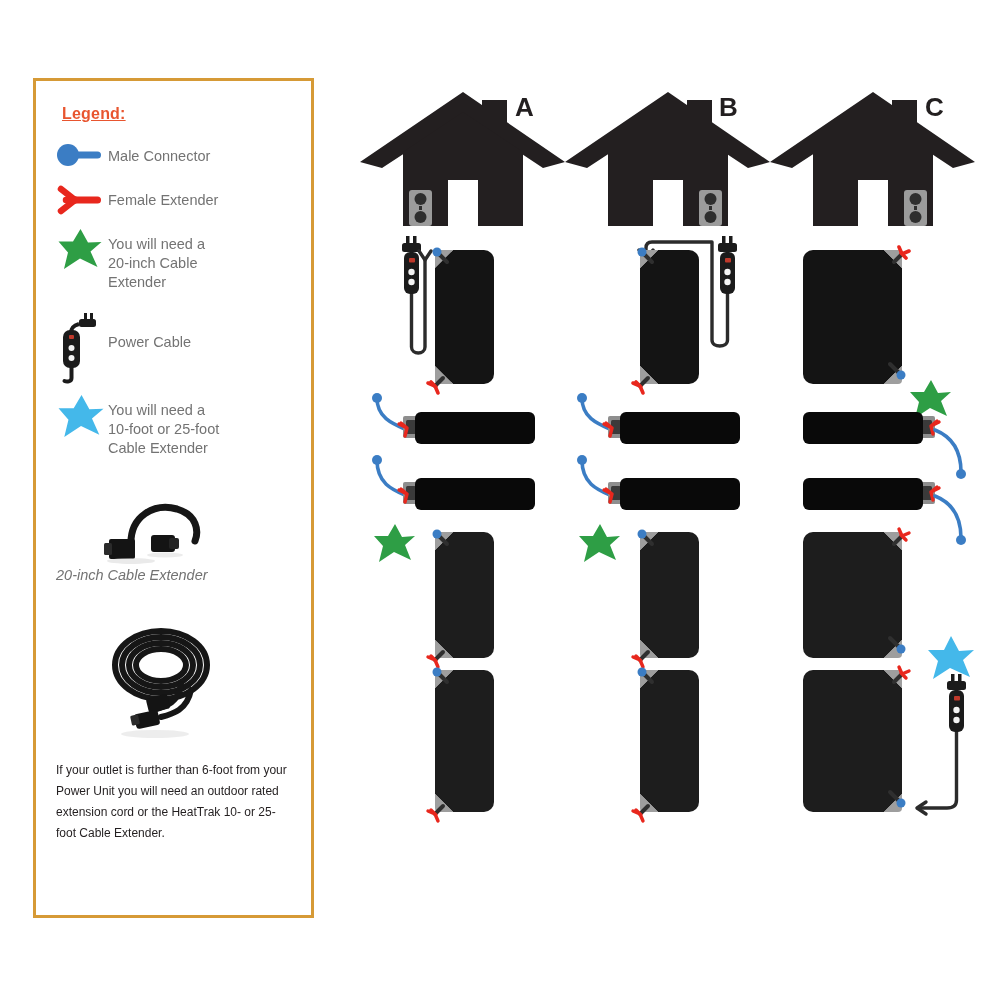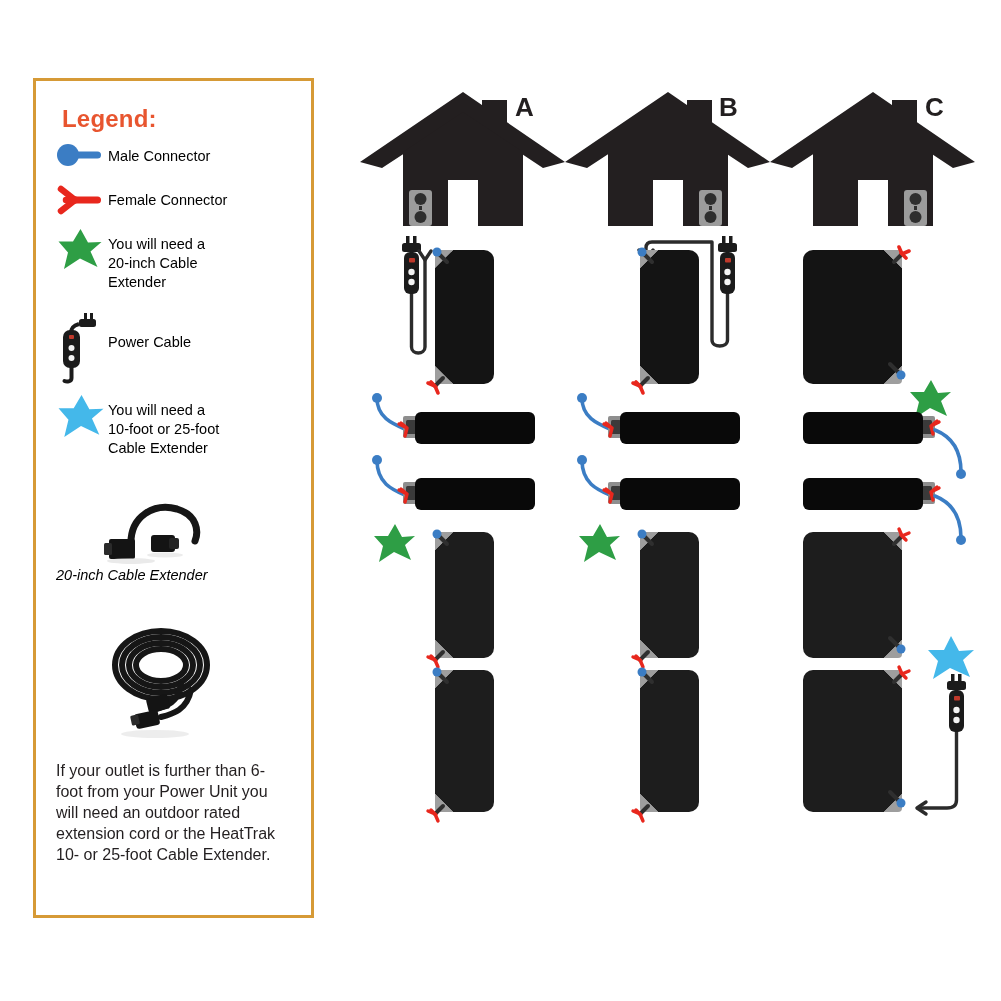--- a/index.html
+++ b/index.html
@@ -7,27 +7,27 @@
   body{width:1001px;height:1001px;position:relative;overflow:hidden;
        font-family:"Liberation Sans","DejaVu Sans",sans-serif;color:#231f20;}
   #stage{position:absolute;left:0;top:0;width:1001px;height:1001px;}
 
   
   .legend-panel{
     position:absolute;left:33px;top:78px;width:281px;height:840px;
     border:3px solid #d69a36;background:#ffffff;box-sizing:border-box;
   }
   .legend-title{
-    position:absolute;left:62px;top:105px;font-size:24px;font-weight:bold;
-    color:#e8552f;letter-spacing:.2px;
+    position:absolute;left:62px;top:105px;font-size:16px;font-weight:bold;
+    color:#e8552f;letter-spacing:.2px;text-decoration:underline;
   }
 
-  .cap-text{position:absolute;font-size:14.5px;line-height:19px;color:#000000;}
+  .cap-text{position:absolute;font-size:14.5px;line-height:19px;color:#737373;}
   .note-text{position:absolute;left:56px;top:760px;width:232px;
-             font-size:16px;line-height:21px;color:#231f20;}
+             font-size:12px;line-height:21px;color:#231f20;}
 
   
   .col-letter{position:absolute;font-size:26px;font-weight:bold;color:#231f20;
               font-family:"Liberation Sans",sans-serif;}
   svg{display:block;overflow:visible;}
   .sv{position:absolute;}
 </style>
 </head>
 <body>
 
@@ -46,21 +46,21 @@
   <div class="cap-text" style="left:108px;top:147px;width:170px;">Male Connector</div>
 
   <div class="sv" style="left:56px;top:186px;">
     <svg width="46" height="28" viewBox="0 0 46 28">
       <rect x="17" y="10.5" width="28" height="7" rx="3.5" fill="#e8271d"></rect>
       <path d="M19 14 L5 3" stroke="#e8271d" stroke-width="6.5" stroke-linecap="round"></path>
       <path d="M19 14 L5 25" stroke="#e8271d" stroke-width="6.5" stroke-linecap="round"></path>
       <path d="M10 14 L20 14" stroke="#e8271d" stroke-width="6.5" stroke-linecap="round"></path>
     </svg>
   </div>
-  <div class="cap-text" style="left:108px;top:191px;width:180px;">Female Connector</div>
+  <div class="cap-text" style="left:108px;top:191px;width:180px;">Female Extender</div>
 
   <div class="sv" style="left:58px;top:228px;">
     <svg width="44" height="42" viewBox="0 0 44 42">
       <path d="M22.5 1 L30 14.5 L43.5 14 L32.5 23.5 L39.5 39 L22 30.5 L6 41 L10 24.5 L0.5 13.5 L15 13.5 Z" fill="#2e9e45"></path>
     </svg>
   </div>
   <div class="cap-text" style="left:108px;top:235px;width:170px;white-space:pre-line;">You will need a
 20-inch Cable
 Extender</div>
 

